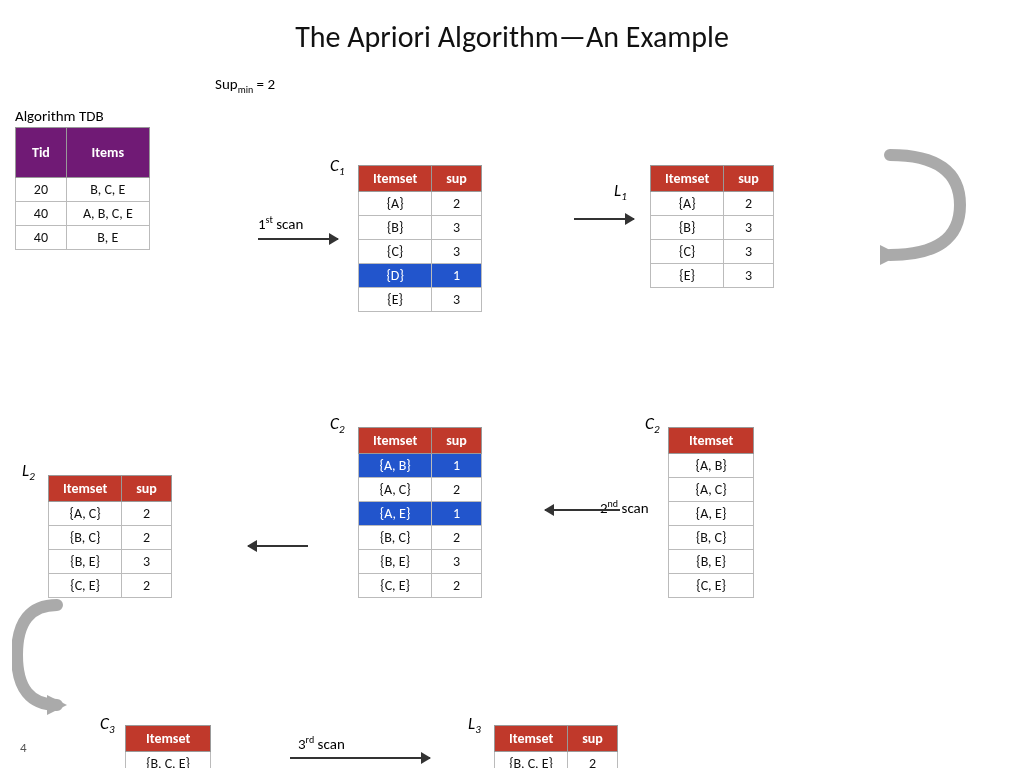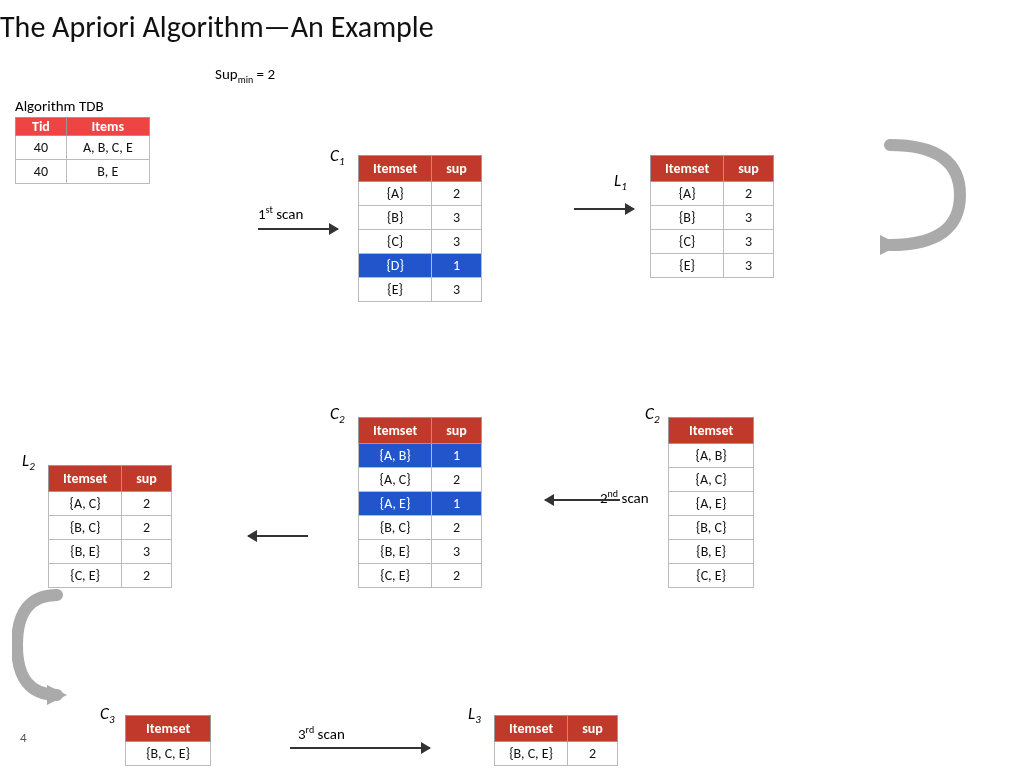--- a/index.html
+++ b/index.html
@@ -7,23 +7,24 @@
       width: 1024px;
       height: 768px;
       background: white;
       font-family: 'Calibri', 'Segoe UI', Arial, sans-serif;
       font-size: 15px;
       position: relative;
       overflow: hidden;
     }
 
     .page-title {
+      text-align: center;
       font-size: 30px;
       font-weight: 400;
-      padding-top: 8px;
+      padding-top: 18px;
       padding-bottom: 10px;
       color: #111;
     }
 
     .content-area {
       position: relative;
       width: 100%;
       height: calc(768px - 70px);
     }
 
@@ -47,24 +48,24 @@
       background: white;
       color: #111;
     }
     .apriori-table tr.highlight td {
       background: #2255cc;
       color: white;
     }
 
     
     .db-table th {
-      background: #ef4444;
+      background: #701a75;
       color: white;
       font-weight: bold;
-      padding: 0 16px;
+      padding: 16px 16px;
       border: 1px solid #999;
       text-align: center;
     }
     .db-table td {
       padding: 3px 16px;
       border: 1px solid #bbb;
       text-align: center;
       background: white;
     }
 
@@ -146,20 +147,24 @@
   <div style="position:absolute; top:62px; left:15px;">
     <table class="apriori-table db-table">
       <thead>
         <tr>
           <th>Tid</th>
           <th>Items</th>
         </tr>
       </thead>
       <tbody id="db-tbody">
           <tr>
+            <td>20</td>
+            <td>B, C, E</td>
+          </tr>
+          <tr>
             <td>40</td>
             <td>A, B, C, E</td>
           </tr>
           <tr>
             <td>40</td>
             <td>B, E</td>
           </tr>
         </tbody>
     </table>
   </div>

